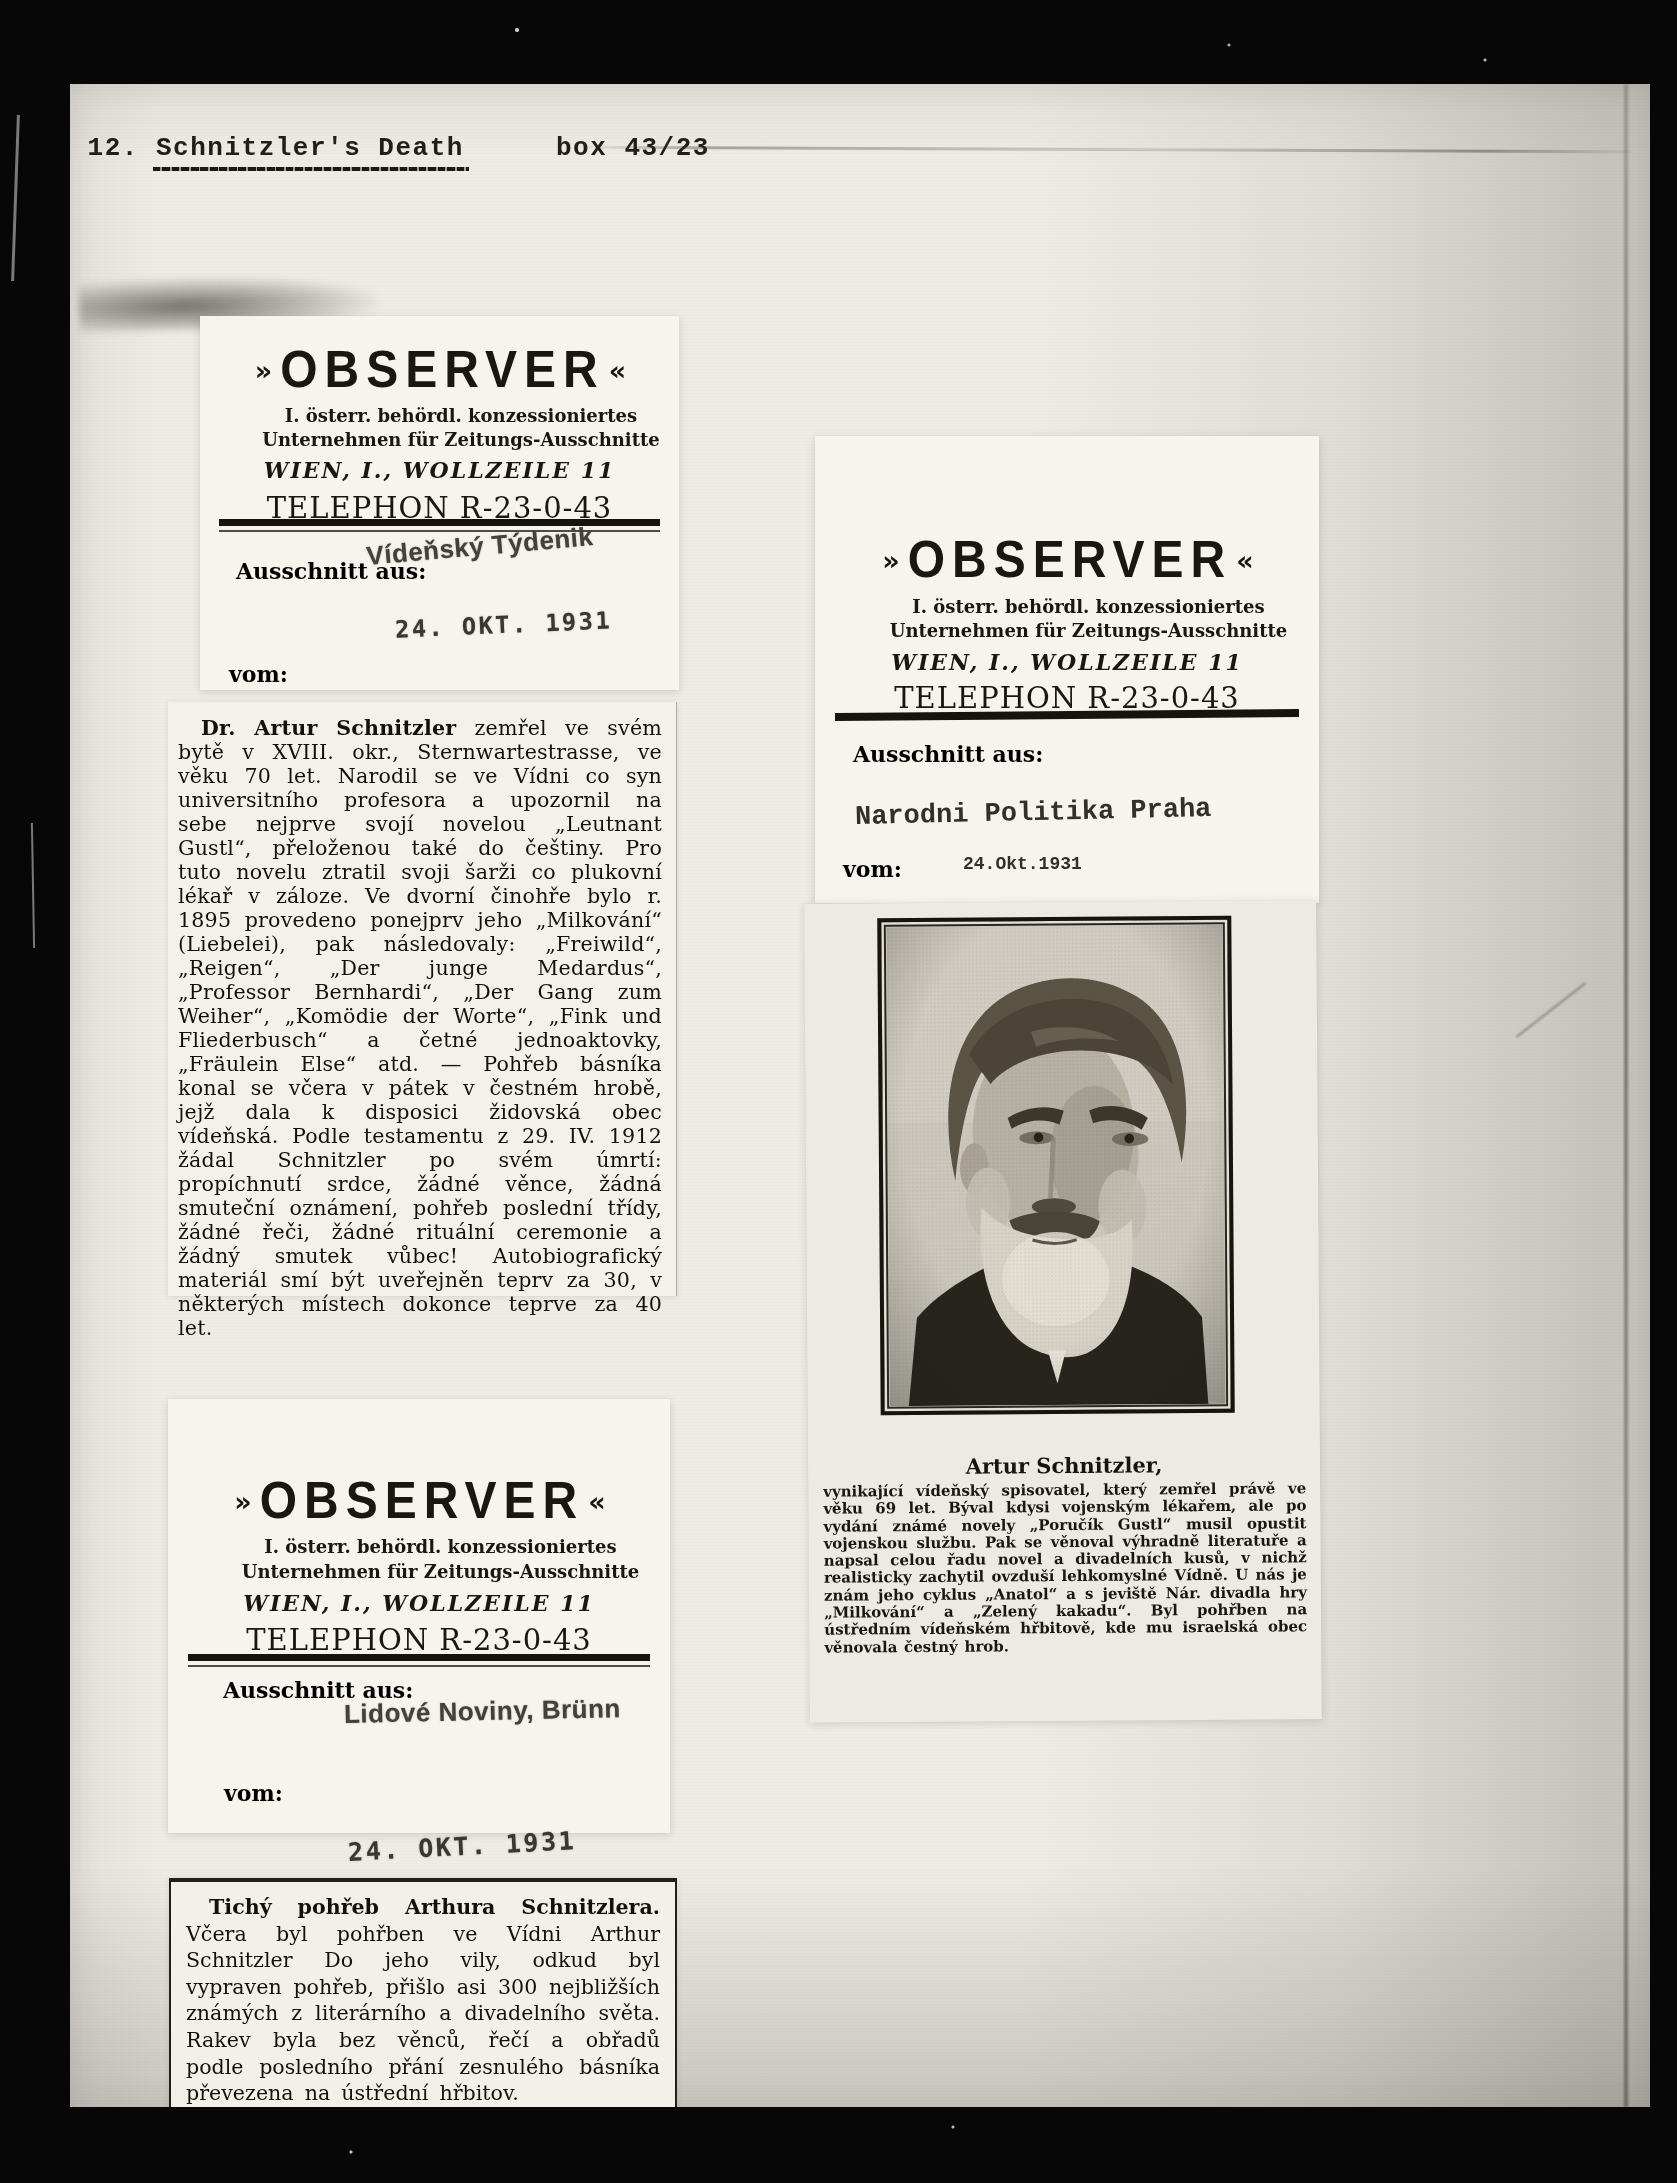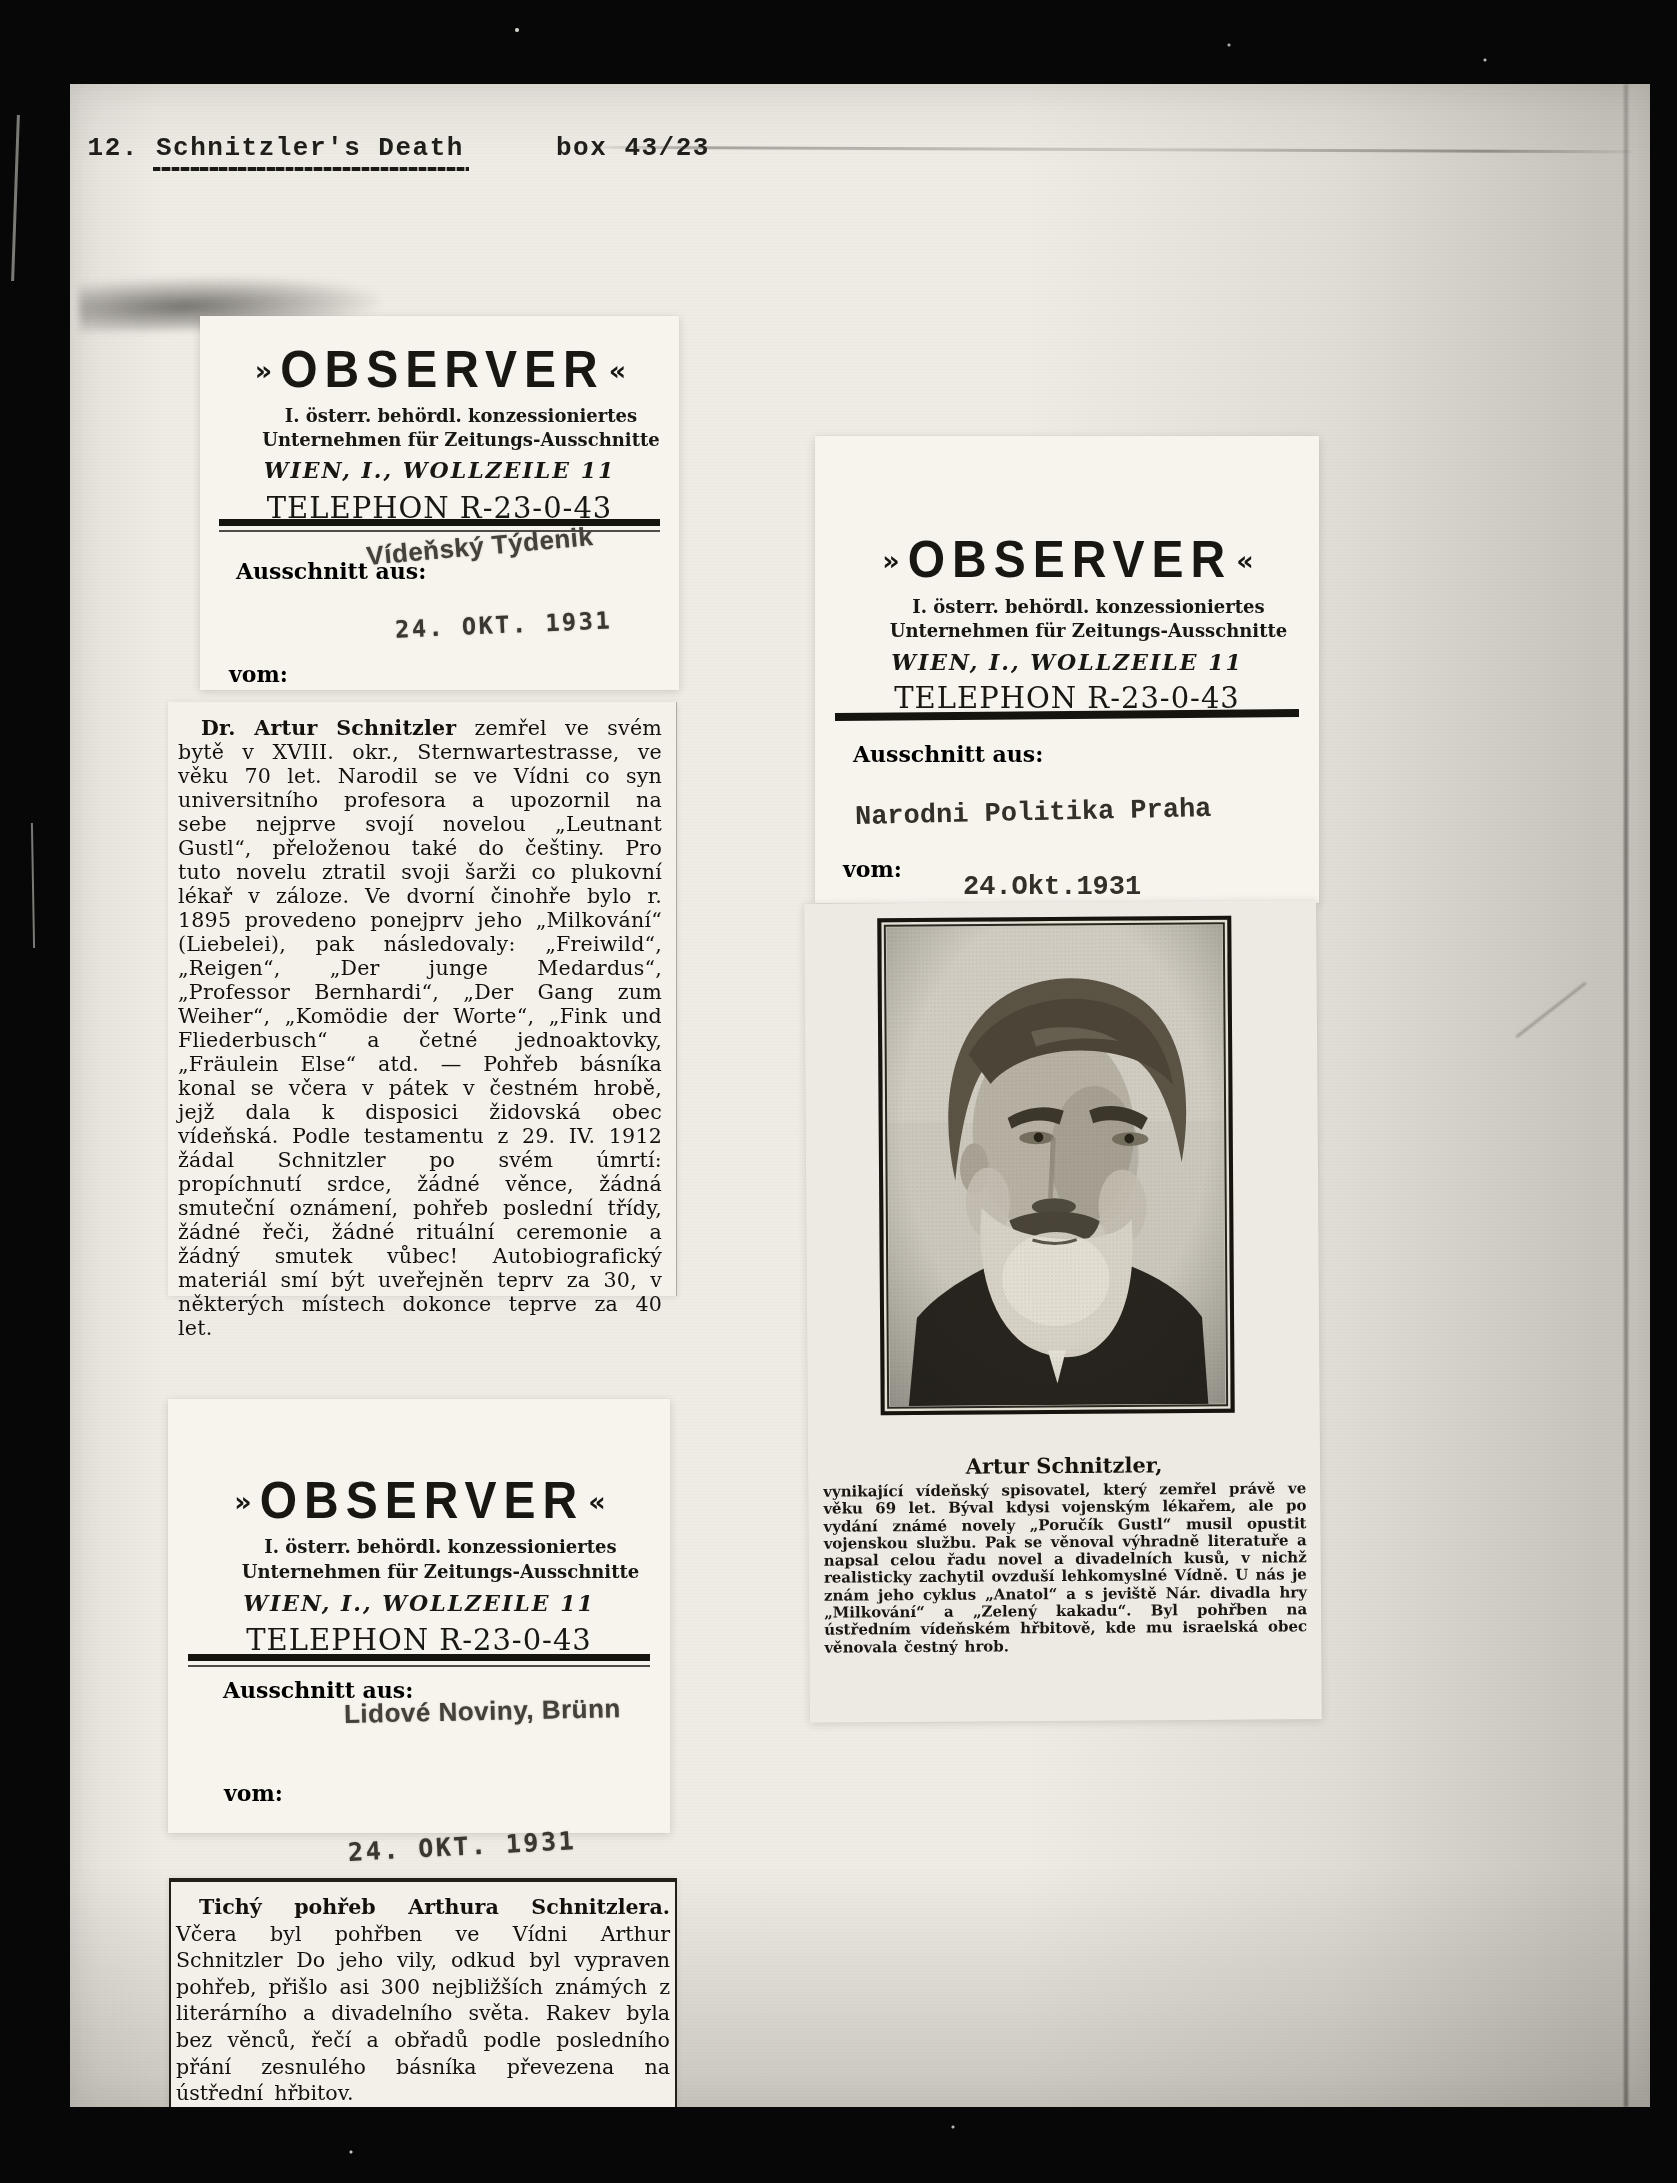--- a/index.html
+++ b/index.html
@@ -93,34 +93,34 @@
     text-shadow:0 0 1.5px rgba(64,60,52,.5); }
   .stamp-source { font-family:"Liberation Sans", sans-serif; font-weight:700; font-size:26px; letter-spacing:0.5px; }
   .stamp-date { font-family:"DejaVu Sans Mono", monospace; font-weight:700; font-size:23.6px; letter-spacing:2.5px; color:#3a3731; }
   .src-1 { left:166px; top:215px; transform:rotate(-5deg); }
   .date-1 { left:195px; top:295px; transform:rotate(-2.5deg); }
   .src-3 { left:176px; top:297px; transform:rotate(-1.2deg); }
   .date-3 { position:absolute; left:278px; top:1748px; font-size:25px; transform:rotate(-3deg); }
   .typed { position:absolute; font-family:"Liberation Mono", monospace; font-weight:700;
     color:#33302a; white-space:nowrap; font-size:27px; }
   .typed-src { left:40px; top:362px; transform:rotate(-1.3deg); }
-  .typed-date { left:148px; top:436px; font-size:27px;text-align:center; }
+  .typed-date { left:148px; top:418px; font-size:18px;text-align:center; }
 
   
   .article { position:absolute; background:#f3f1e9; color:#14110c;
     font-family:"DejaVu Serif", serif; text-align:justify; }
   .article p { text-indent:23px; }
   .article-lead { font-weight:700; }
   .article-1 { left:98px; top:618px; width:509px; height:594px;
     padding:14px 14px 10px 10px; font-size:20.6px; line-height:24px;
     word-spacing:4.5px; letter-spacing:0.2px;
     border-right:1.5px solid rgba(70,66,56,.4);
     box-shadow:0 1px 6px rgba(35,32,26,.10); }
   .article-3 { left:99px; top:1794px; width:508px; height:236px;
-    padding:12px 5px; font-size:20.6px; line-height:26.6px; word-spacing:4.5px;
+    padding:12px 15px; font-size:20.6px; line-height:26.6px; word-spacing:4.5px;
     border:2px solid #221f19; border-top-width:4.5px; background:#f2f0e8;
     box-shadow:0 1px 6px rgba(35,32,26,.10); }
 
   
   .photo-piece { position:absolute; left:737px; top:818px; width:512px; height:819px;
     background:#eceae2; transform:rotate(-.4deg);
     box-shadow:0 1.5px 9px rgba(35,32,26,.15), 0 0 0 0.5px rgba(0,0,0,.03); }
   .photo-frame { position:absolute; left:73px; top:15px; width:354px; height:497px;
     border:4.5px solid #17140f; background:#c9c5ba;
     box-shadow: inset 0 0 0 2.5px #e3e0d6, inset 0 0 0 4.5px #2b2720; }

